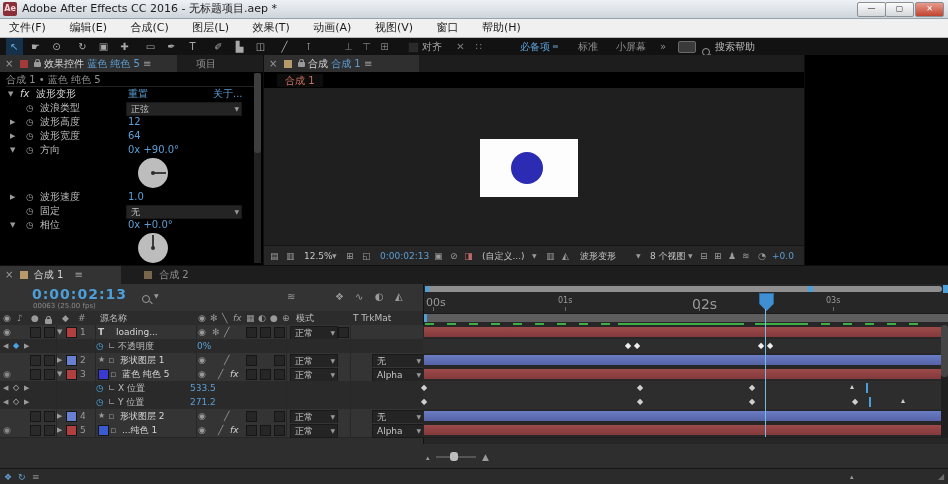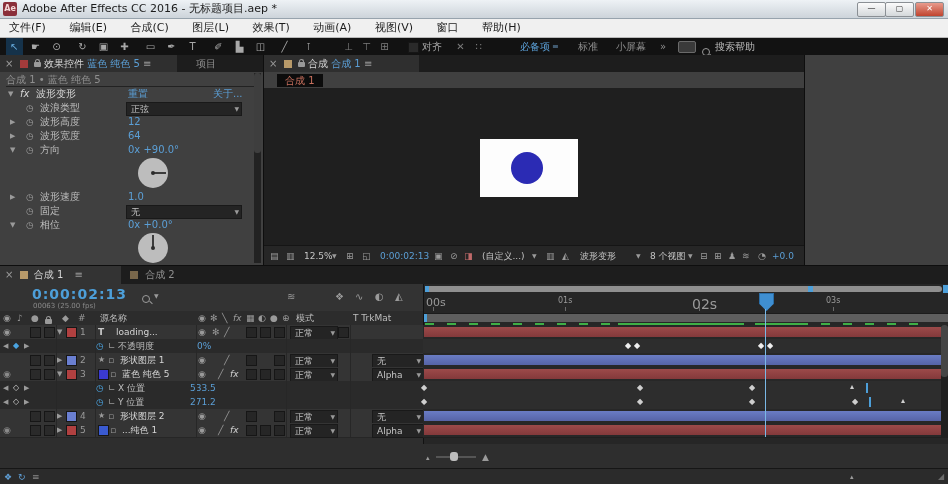--- a/index.html
+++ b/index.html
@@ -11,21 +11,21 @@
   .aebadge{position:absolute;left:3px;top:2px;width:14px;height:14px;background:#8a2f3a;color:#f4d7d7;font-size:8px;line-height:14px;text-align:center;font-weight:bold;border-radius:2px;}
   .winbtn{position:absolute;top:2px;width:27px;height:13px;border:1px solid #8a8f94;border-radius:2px;background:linear-gradient(#fbfbfb,#d4d8db);color:#333;font-size:8px;line-height:12px;text-align:center;}
   .winbtn.close{background:linear-gradient(#e89b8d,#c0442f);color:#fff;}
   .menubar{left:0;top:19px;width:948px;height:18px;background:#f0f0f0;border-bottom:1px solid #b9b9b9;color:#1c1c1c;font-size:11px;line-height:18px;}
   .menubar span{margin-right:14px;padding:1px 3px;}
   
   .toolbar{left:0;top:38px;width:948px;height:17px;background:#121212;line-height:17px;color:#a8a8a8;}
   .tool{position:absolute;top:0;width:17px;text-align:center;font-size:10px;color:#a8a8a8;}
   .tool.active{background:#15324a;color:#6db4e8;}
   
-  .panel{background:#404040;}
+  .panel{background:#000000;}
   .tabbar{position:absolute;left:0;top:0;right:0;height:17px;background:#1d1d1d;line-height:17px;}
   .tab-active{position:absolute;top:0;height:17px;background:#2f2f2f;line-height:17px;}
   .bluetxt{color:#5b9fd6;}
   .dimtxt{color:#8f8f8f;}
   .whitetxt{color:#d6d6d6;}
   .redswatch{background:#b04040;}
   .tanswatch{background:#b89a6a;}
   .blueswatch{background:#6a7fd1;}
   .sw{position:absolute;width:9px;height:9px;border:1px solid #161616;}
   .dd{position:absolute;height:12px;background:#242424;border:1px solid #191919;color:#c5c5c5;font-size:9px;line-height:12px;padding-left:4px;}
@@ -247,21 +247,21 @@
 
   <div class="abs" style="left:0;top:265px;width:948px;height:203px;background:#2e2e2e;border-top:1px solid #0e0e0e;">
 
     <div class="abs" style="left:0;top:0;width:948px;height:18px;background:#1d1d1d;line-height:18px;">
       <div class="tab-active nw" style="left:0;width:116px;height:18px;padding-left:5px;background:#333;">
         <span class="ic">×</span>
         <span class="tanswatch" style="display:inline-block;width:8px;height:8px;vertical-align:middle;margin:0 3px;"></span>
         <span class="whitetxt">合成 1</span>
         <span class="ic" style="margin-left:8px;">≡</span>
       </div>
-      <div class="abs nw dimtxt" style="left:130px;">
+      <div class="abs nw dimtxt" style="left:144px;">
         <span class="tanswatch" style="display:inline-block;width:8px;height:8px;vertical-align:middle;margin-right:4px;opacity:.6;"></span>
         <span>合成 2</span>
       </div>
     </div>
 
     <div class="abs" style="left:0;top:18px;width:423px;height:27px;background:#333;">
       <span class="abs" style="left:32px;top:2px;font-size:14px;font-weight:bold;color:#4d9fd9;letter-spacing:1px;">0:00:02:13</span>
       <span class="abs" style="left:33px;top:18px;font-size:7px;color:#8a8a8a;">00063 (25.00 fps)</span>
       <span class="abs" style="left:142px;top:9px;"><span class="mag"></span></span>
       <span class="abs ic" style="left:154px;top:8px;font-size:6px;">▼</span>

